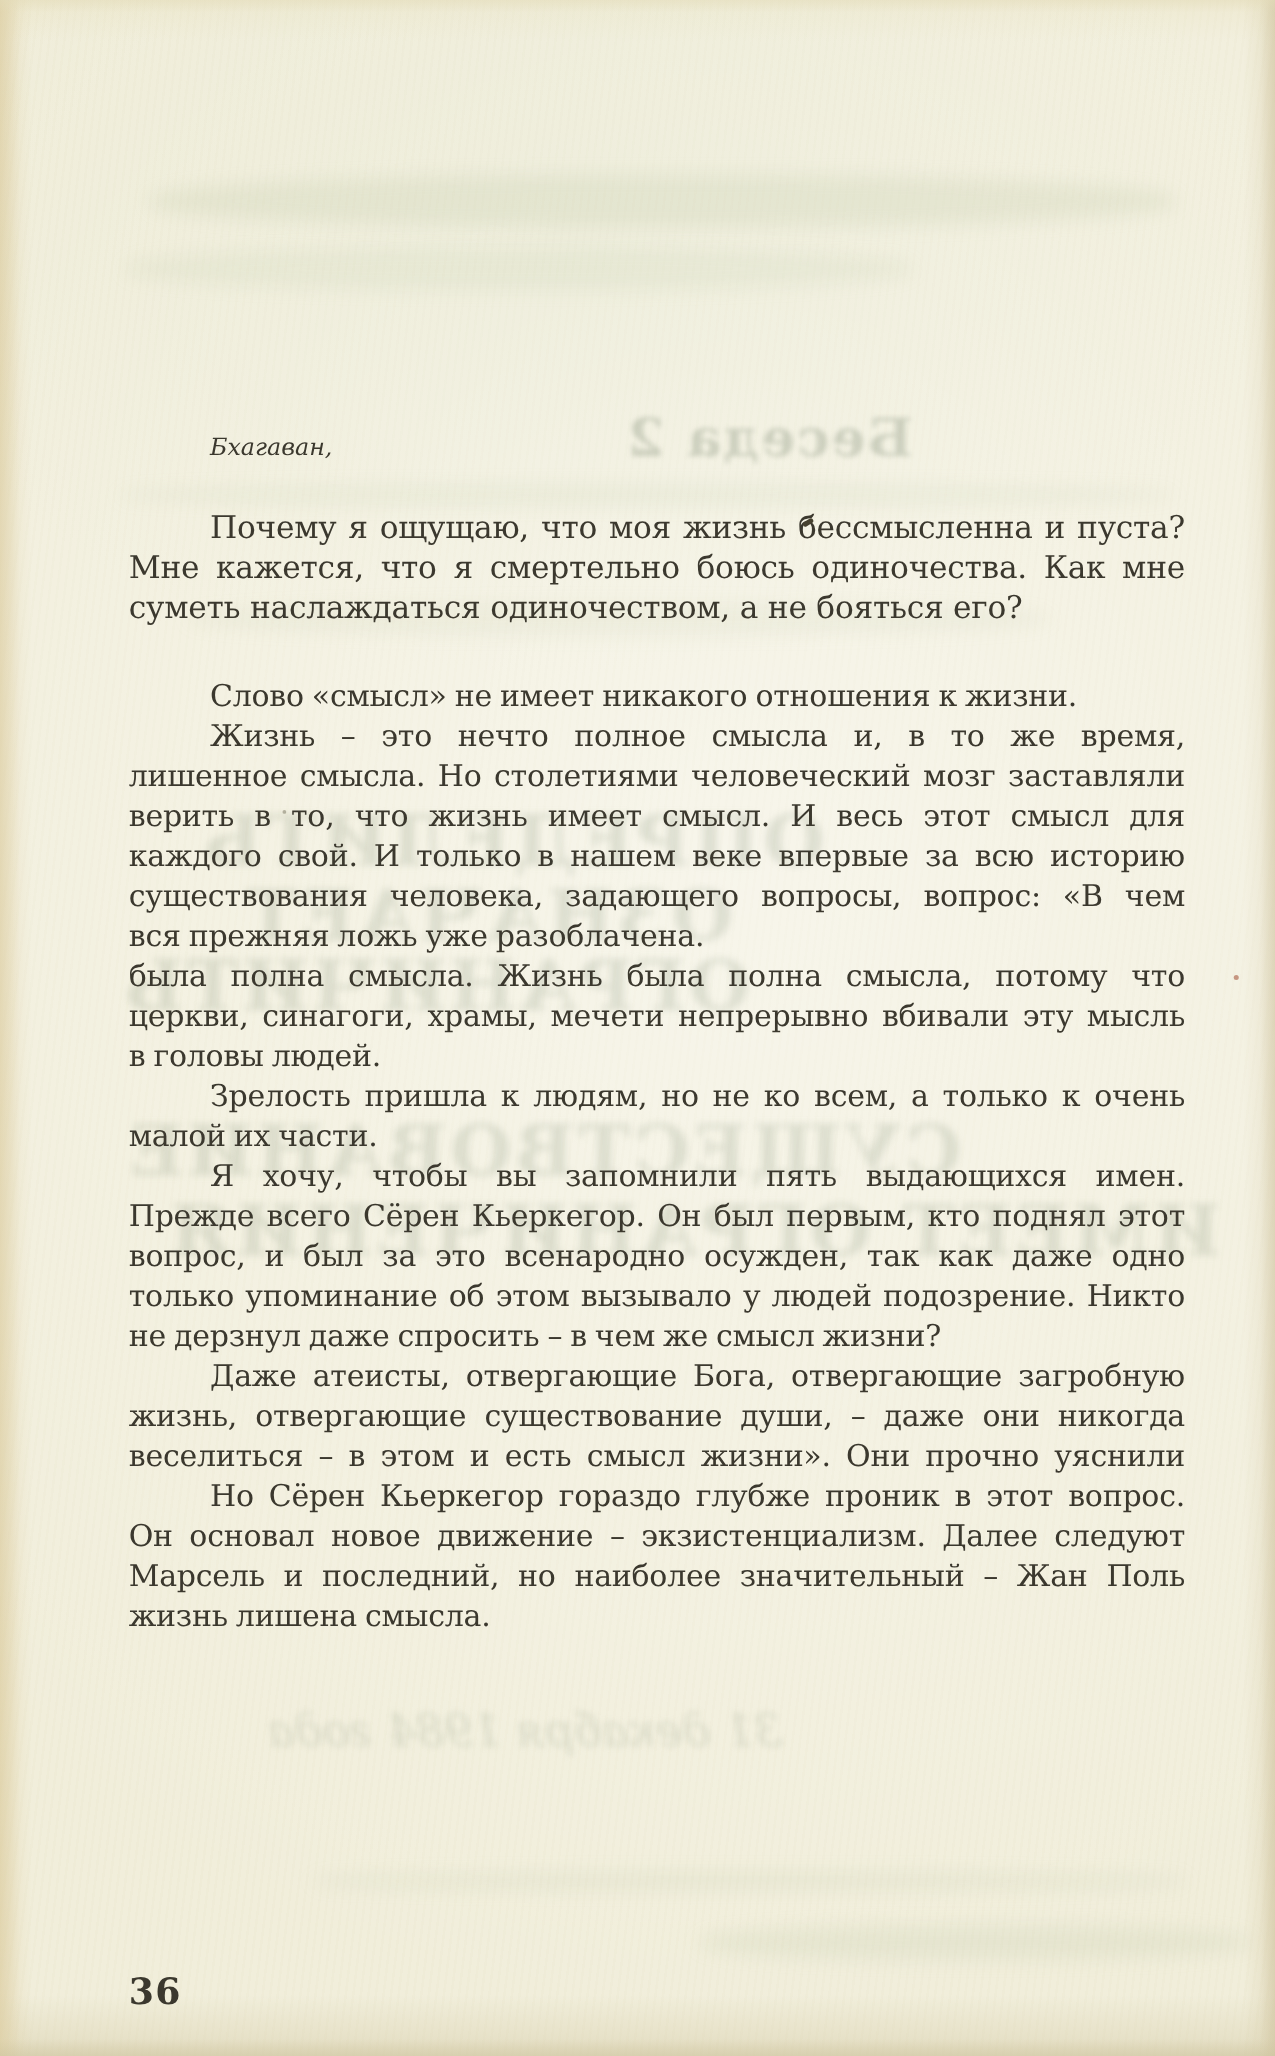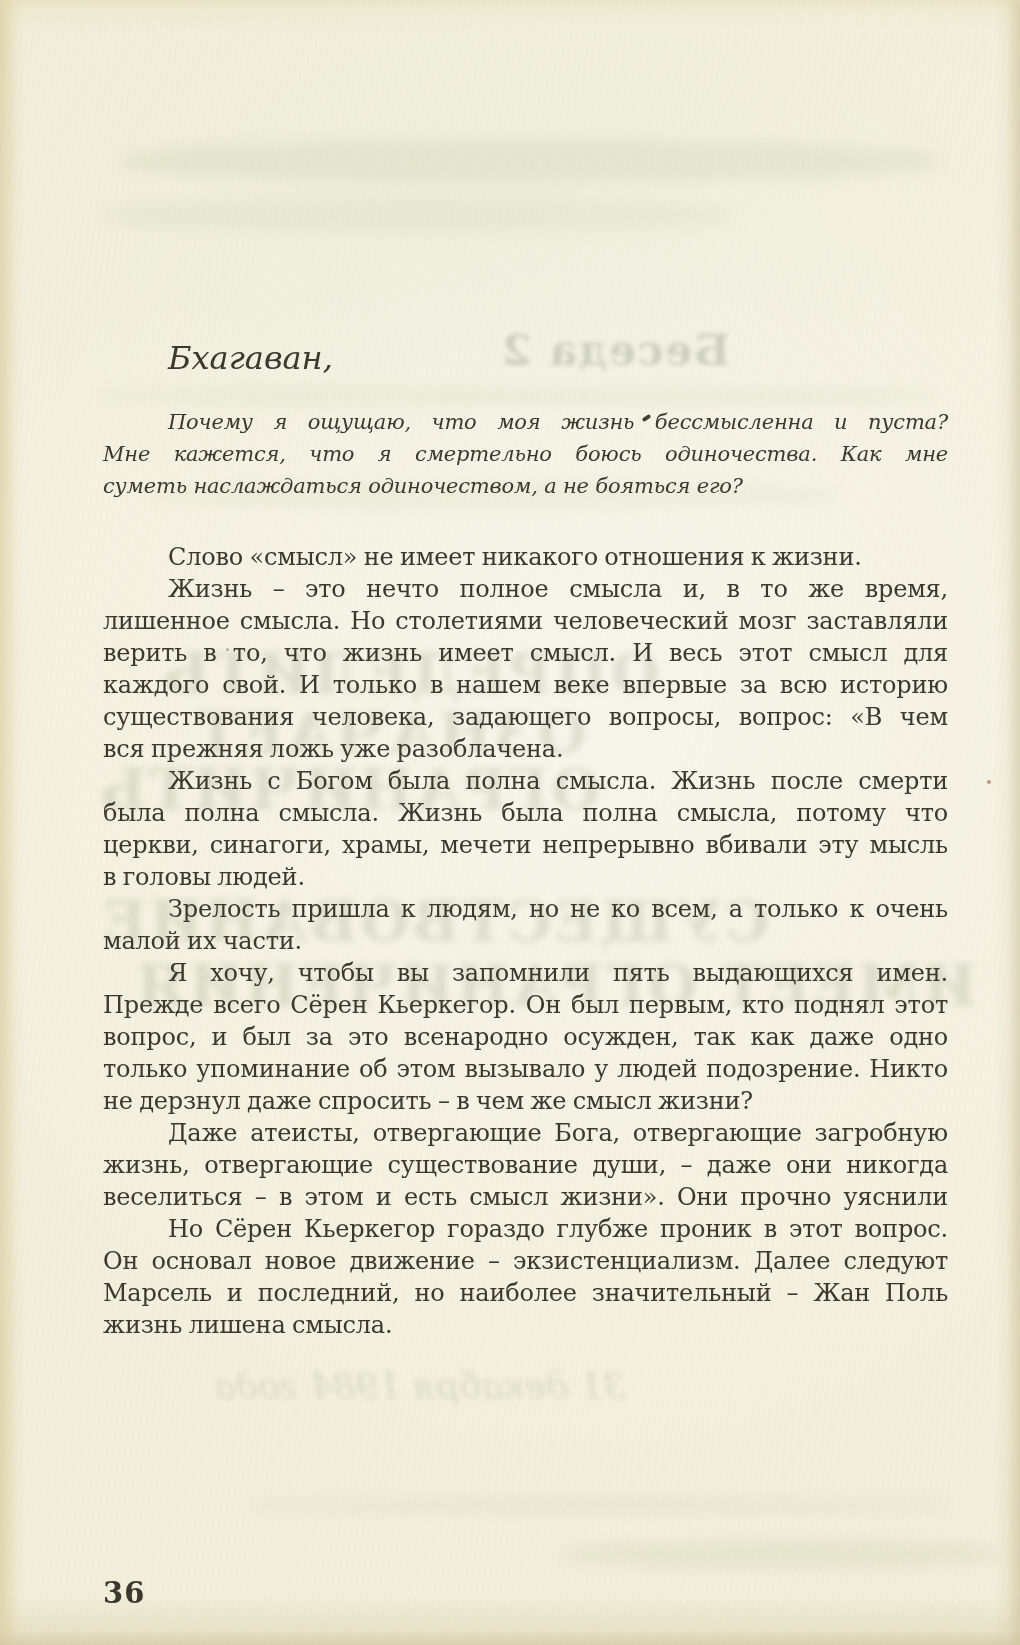--- a/index.html
+++ b/index.html
@@ -60,30 +60,29 @@
   .sp2 { left: 987px; top: 780px; width: 4px;  height: 4px; background: rgba(186,128,104,0.8); }
   .sp3 { left: 226px; top: 648px; width: 3px;  height: 3px; background: rgba(90,84,62,0.4); }
 
   
   .content { position: absolute; inset: 0; z-index: 2; }
 
   .salutation {
     position: absolute;
     left: 103px; top: 342px; width: 845px;
     font-style: italic;
-    font-size: 32px;
+    font-size: 19px;
     line-height: 32px;
     text-indent: 65px;
   }
 
   .question {
     position: absolute;
     left: 103px; top: 406px; width: 845px;
-    font-style: italic;
-    font-size: 21px;
+    font-size: 25px;
     line-height: 32px;
     letter-spacing: -0.2px;
   }
 
   .body-text {
     position: absolute;
     left: 103px; top: 541px; width: 845px;
     font-size: 24px;
     line-height: 32px;
     letter-spacing: -0.2px;
@@ -152,21 +151,20 @@
       </div>
 
     <div class="body-text">
         <div class="line ind last">Слово «смысл» не имеет никакого отношения к жизни.</div>
         <div class="line ind">Жизнь – это нечто полное смысла и, в то же время,</div>
         <div class="line">лишенное смысла. Но столетиями человеческий мозг заставляли</div>
         <div class="line">верить в то, что жизнь имеет смысл. И весь этот смысл для</div>
         <div class="line">каждого свой. И только в нашем веке впервые за всю историю</div>
         <div class="line">существования человека, задающего вопросы, вопрос: «В чем</div>
         <div class="line last">вся прежняя ложь уже разоблачена.</div>
-        <div class="line ind">Жизнь с Богом была полна смысла. Жизнь после смерти</div>
         <div class="line">была полна смысла. Жизнь была полна смысла, потому что</div>
         <div class="line">церкви, синагоги, храмы, мечети непрерывно вбивали эту мысль</div>
         <div class="line last">в головы людей.</div>
         <div class="line ind">Зрелость пришла к людям, но не ко всем, а только к очень</div>
         <div class="line last">малой их части.</div>
         <div class="line ind">Я хочу, чтобы вы запомнили пять выдающихся имен.</div>
         <div class="line">Прежде всего Сёрен Кьеркегор. Он был первым, кто поднял этот</div>
         <div class="line">вопрос, и был за это всенародно осужден, так как даже одно</div>
         <div class="line">только упоминание об этом вызывало у людей подозрение. Никто</div>
         <div class="line last">не дерзнул даже спросить – в чем же смысл жизни?</div>

